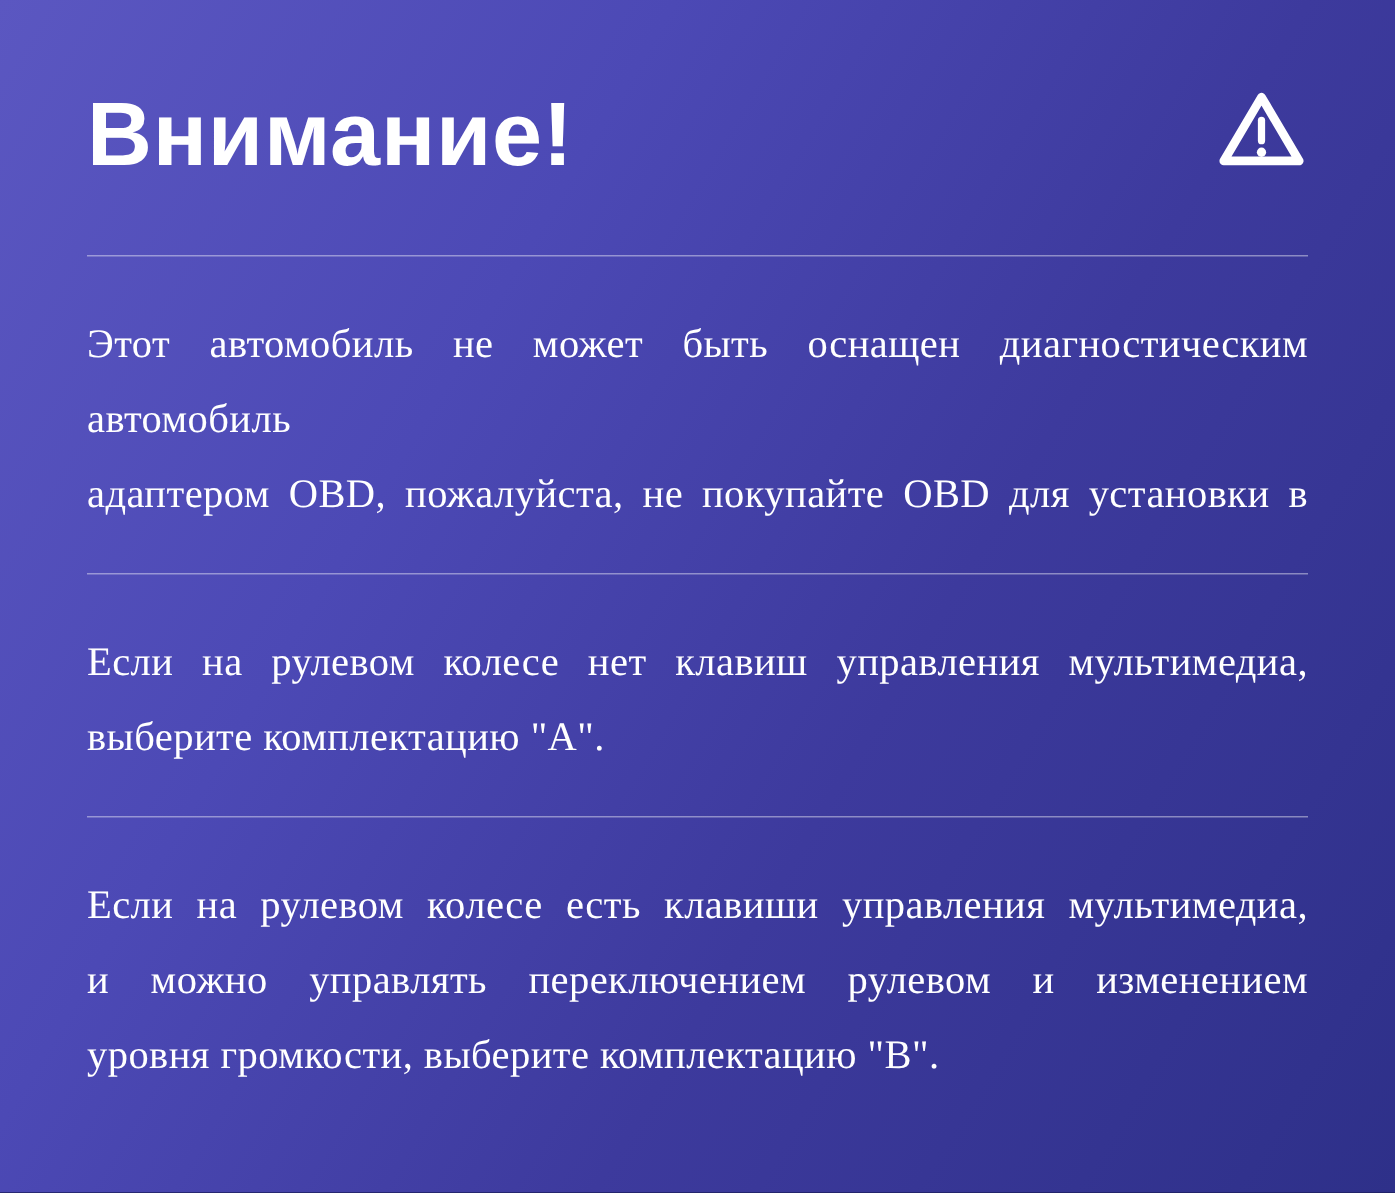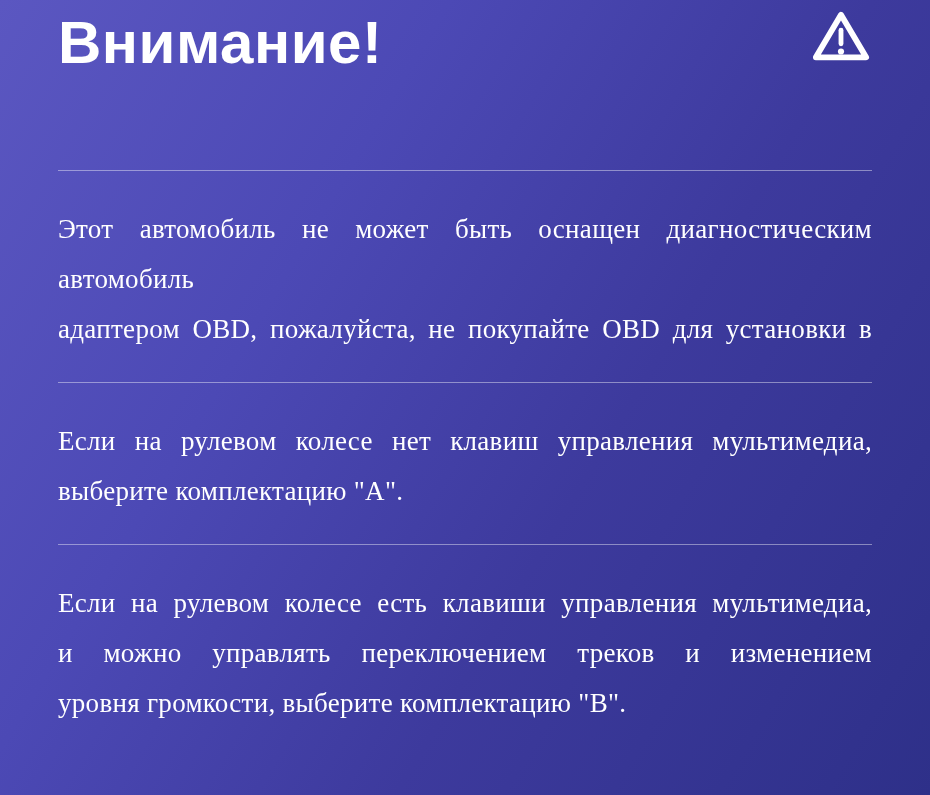--- a/index.html
+++ b/index.html
@@ -14,21 +14,21 @@
     box-sizing: border-box;
     padding: 0 58px;
     overflow: hidden;
     background: linear-gradient(121deg, #5b57c1 0%, #4c49b5 32%, #3d3a9d 62%, #2e3089 100%);
     font-family: "Liberation Sans", sans-serif;
     color: #ffffff;
   }
   .header {
     height: 170px;
     display: flex;
-    align-items: flex-start;
+    align-items: center;
     justify-content: space-between;
     padding-top: 8px;
     box-sizing: border-box;
   }
   .title {
     font-size: 60px;
     font-weight: bold;
     letter-spacing: 0.5px;
     margin: 0;
   }
@@ -97,18 +97,18 @@
         <div class="line">Если на рулевом колесе нет клавиш управления мультимедиа,</div>
         <div class="line last">выберите комплектацию "А".</div>
       </div>
   </div>
 
   <hr class="divider">
 
   <div class="section">
     <div class="para">
         <div class="line">Если на рулевом колесе есть клавиши управления мультимедиа,</div>
-        <div class="line">и можно управлять переключением треков и изменением</div>
+        <div class="line">и можно управлять переключением рулевом и изменением</div>
         <div class="line last">уровня громкости, выберите комплектацию "B".</div>
       </div>
   </div>
 
 </div>
 
 </body></html>

